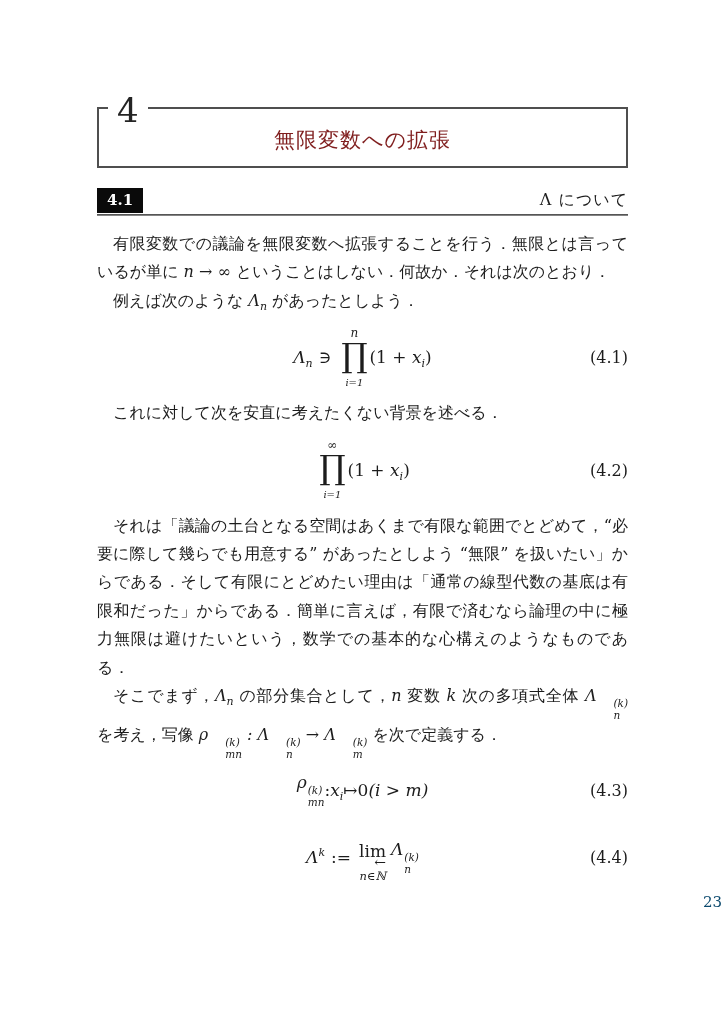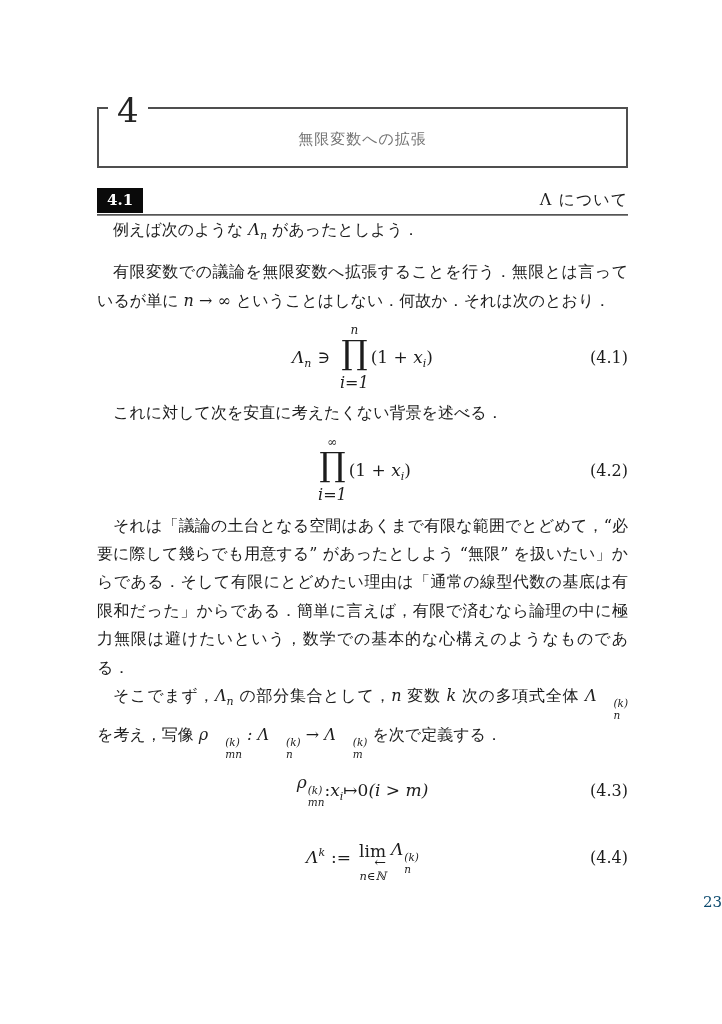--- a/index.html
+++ b/index.html
@@ -37,23 +37,23 @@
     position: absolute;
     top: -16px;
     left: 9px;
     background: #ffffff;
     padding: 0 9px;
     font-size: 34px;
     line-height: 1.0;
     color: #242424;
   }
   .chapter-title {
-    font-size: 15px;
+    font-size: 21px;
     letter-spacing: 1px;
-    color: #737373;
+    color: #7f1d1d;
     margin-top: 4px;
   }
 
   
   .section-row {
     margin-top: 20px;
     display: flex;
     align-items: center;
     justify-content: space-between;
   }
@@ -131,21 +131,21 @@
     color: #1c1c1c;
   }
   .prod {
     display: inline-flex;
     flex-direction: column;
     align-items: center;
     margin: 0 2px 0 4px;
   }
   .prod-top { font-size: 12px; font-style: italic; line-height: 1; margin-bottom: 2px; }
   .prod-sym { font-size: 33px; line-height: 0.92; font-style: normal; }
-  .prod-bot { font-size: 16px; font-style: italic; line-height: 1; margin-top: 7px; }
+  .prod-bot { font-size: 10px; font-style: italic; line-height: 1; margin-top: 7px; }
 
   .lim {
     display: inline-flex;
     flex-direction: column;
     align-items: flex-end;
     margin: 0 5px 0 2px;
     transform: translateY(6px);
   }
   .lim-w { font-size: 17px; font-style: normal; line-height: 1; }
   .lim-a { font-size: 14px; line-height: 0.55; margin-top: -1px; font-style: normal; }
@@ -174,23 +174,23 @@
       <div class="chapter-num">4</div>
       <div class="chapter-title">無限変数への拡張</div>
     </div>
 
     <div class="section-row">
       <span class="section-num">4.1</span>
       <span class="section-title">Λ について</span>
     </div>
     <div class="section-rule"></div>
 
+    <p class="para p1"><span>有限変数での議論を無限変数へ拡張することを行う．無限とは言っているが単に </span><span class="mi">n → ∞</span><span> ということはしない．何故か．それは次のとおり．</span></p>
+
     <p class="para"><span>例えば次のような </span><span class="mi"><span>Λ</span><sub class="msub">n</sub></span><span> があったとしよう．</span></p>
-
-    <p class="para p1"><span>有限変数での議論を無限変数へ拡張することを行う．無限とは言っているが単に </span><span class="mi">n → ∞</span><span> ということはしない．何故か．それは次のとおり．</span></p>
 
     <div class="equation eq-tall">
       <span class="mi"><span>Λ</span><sub class="msub">n</sub></span>
       <span class="rel">∋</span>
       <span class="prod">
         <span class="prod-top">n</span>
         <span class="prod-sym">∏</span>
         <span class="prod-bot">i=1</span>
       </span>
       <span><span>(1 + </span><span class="mi">x</span><sub class="msub">i</sub><span>)</span></span>

